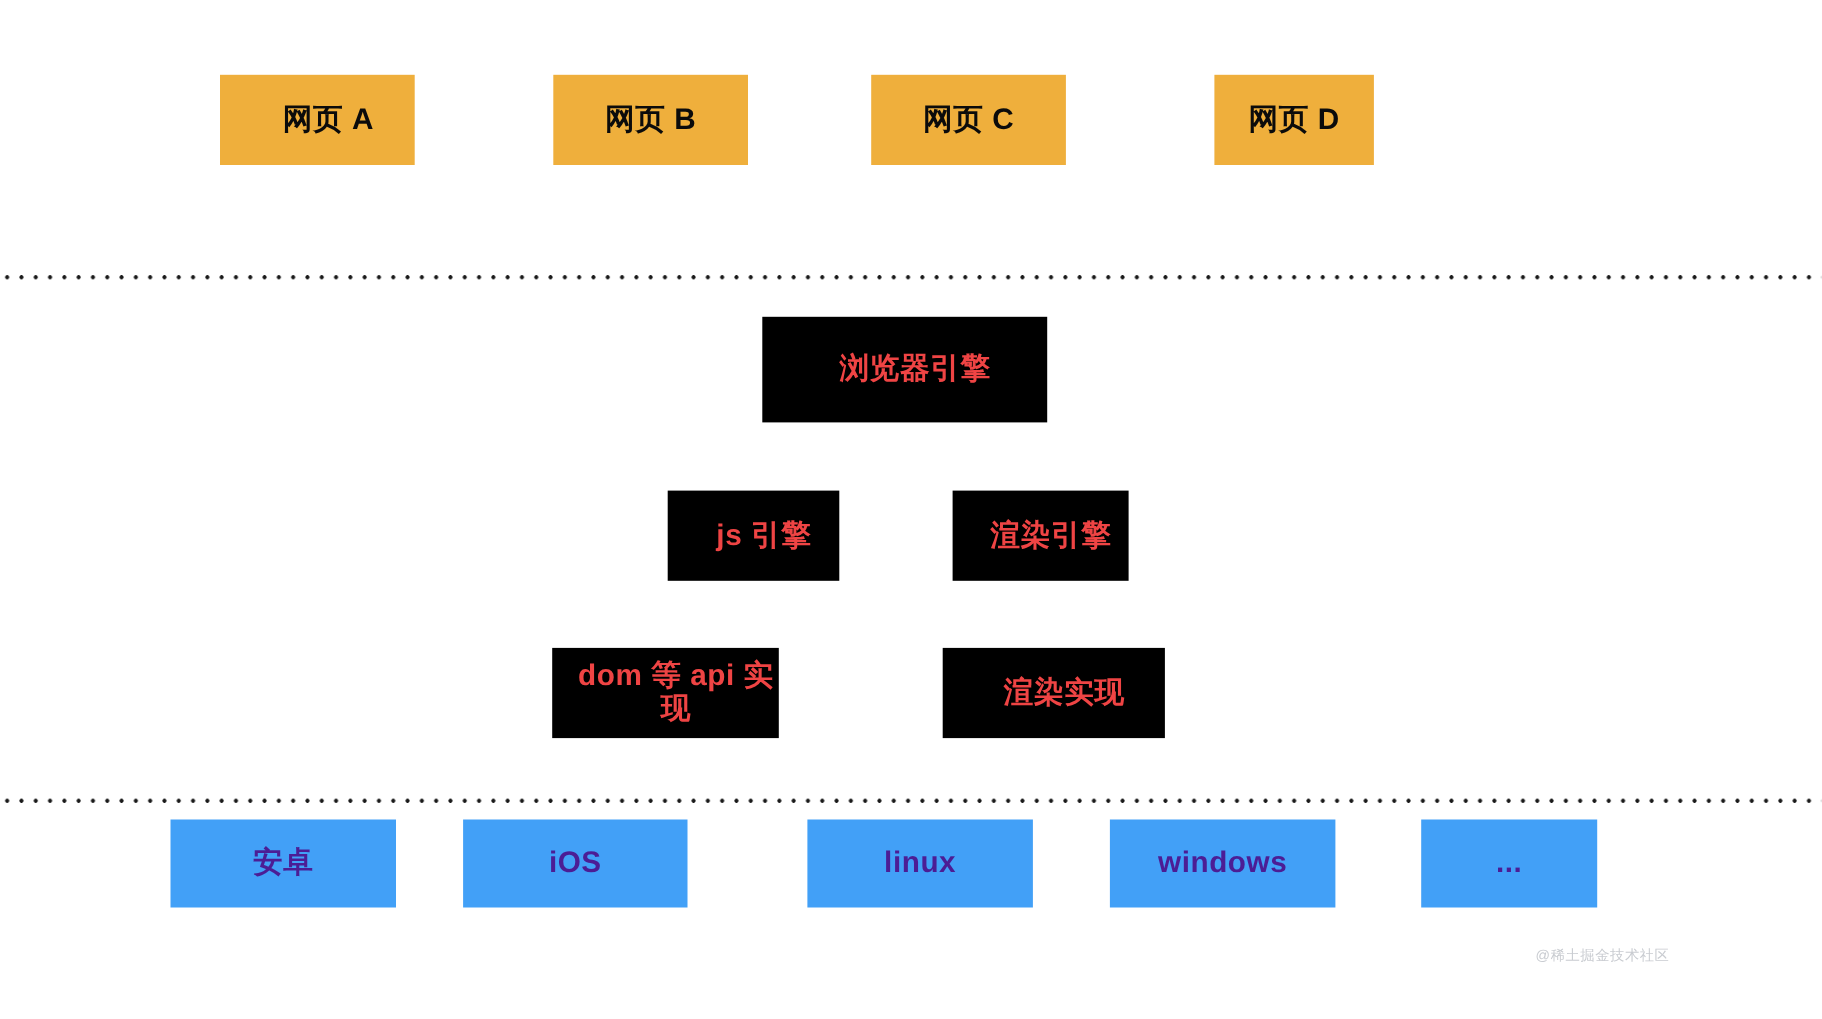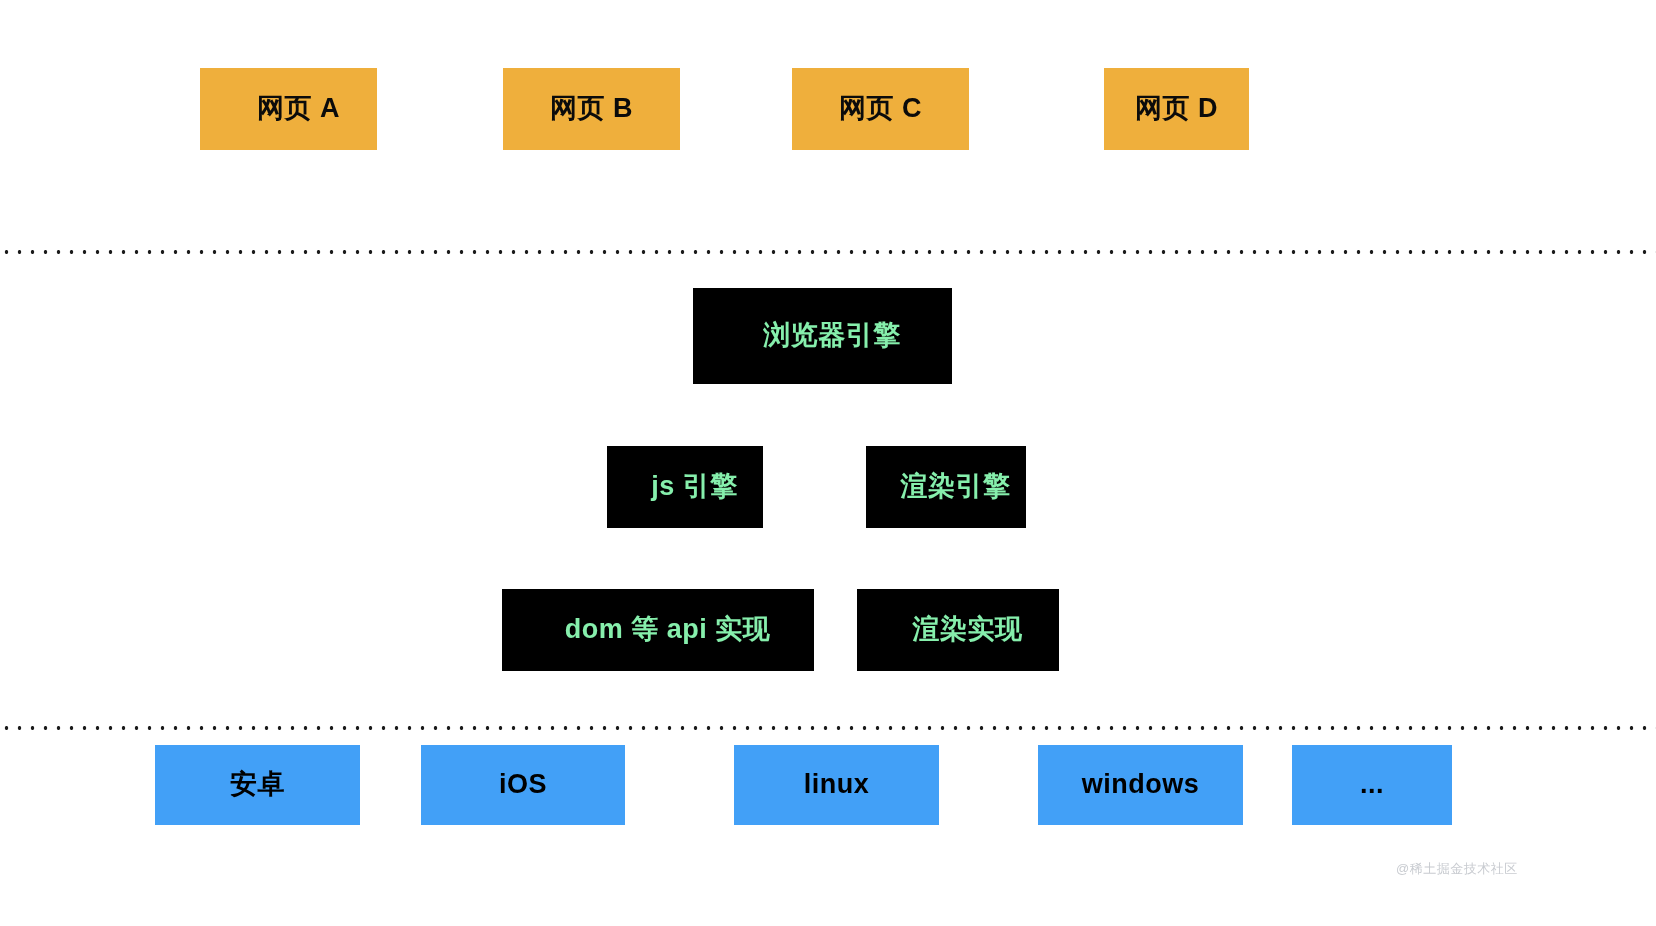--- a/index.html
+++ b/index.html
@@ -32,28 +32,28 @@
   }
 
   .layer-page {
     background: #EFAF3C;
     color: #0b0b0b;
     font-size: 27px;
   }
 
   .layer-engine {
     background: #000000;
-    color: #86efac;
+    color: #ef4444;
     font-size: 27px;
     padding-left: 19px;
   }
 
   .layer-os {
     background: #42A0F7;
-    color: #000000;
+    color: #4c1d95;
     font-size: 27px;
   }
 
   .divider {
     position: absolute;
     left: 0;
     width: 1656px;
     height: 4px;
     background-image: radial-gradient(circle, #1a1a1a 0px, #1a1a1a 1.6px, rgba(0,0,0,0) 2.1px);
     background-size: 13px 4px;
@@ -78,26 +78,26 @@
   <div class="node layer-page" style="left: 200px; top: 68px; width: 177px; height: 82px; padding-left: 20px;">网页 A</div>
   <div class="node layer-page" style="left: 503px; top: 68px; width: 177px; height: 82px;">网页 B</div>
   <div class="node layer-page" style="left: 792px; top: 68px; width: 177px; height: 82px;">网页 C</div>
   <div class="node layer-page" style="left: 1104px; top: 68px; width: 145px; height: 82px;">网页 D</div>
 
   <div class="divider" style="top: 250px;"></div>
 
   <div class="node layer-engine" style="left: 693px; top: 288px; width: 259px; height: 96px;">浏览器引擎</div>
   <div class="node layer-engine" style="left: 607px; top: 446px; width: 156px; height: 82px;">js 引擎</div>
   <div class="node layer-engine" style="left: 866px; top: 446px; width: 160px; height: 82px;">渲染引擎</div>
-  <div class="node layer-engine" style="left: 502px; top: 589px; width: 312px; height: 82px;">dom 等 api 实现</div>
+  <div class="node layer-engine" style="left: 502px; top: 589px; width: 206px; height: 82px;">dom 等 api 实现</div>
   <div class="node layer-engine" style="left: 857px; top: 589px; width: 202px; height: 82px;">渲染实现</div>
 
   <div class="divider" style="top: 726px;"></div>
 
   <div class="node layer-os" style="left: 155px; top: 745px; width: 205px; height: 80px;">安卓</div>
   <div class="node layer-os" style="left: 421px; top: 745px; width: 204px; height: 80px;">iOS</div>
   <div class="node layer-os" style="left: 702px; top: 745px; width: 205px; height: 80px; margin-left: 32px;">linux</div>
-  <div class="node layer-os" style="left: 1009px; top: 745px; width: 205px; height: 80px; margin-left: 29px;">windows</div>
+  <div class="node layer-os" style="left: 1009px; top: 745px; width: 205px; height: 80px;">windows</div>
   <div class="node layer-os" style="left: 1292px; top: 745px; width: 160px; height: 80px;">...</div>
 
   <div class="watermark" style="left: 1396px; top: 860px;">@稀土掘金技术社区</div>
 
 </div>
 
 </body></html>

